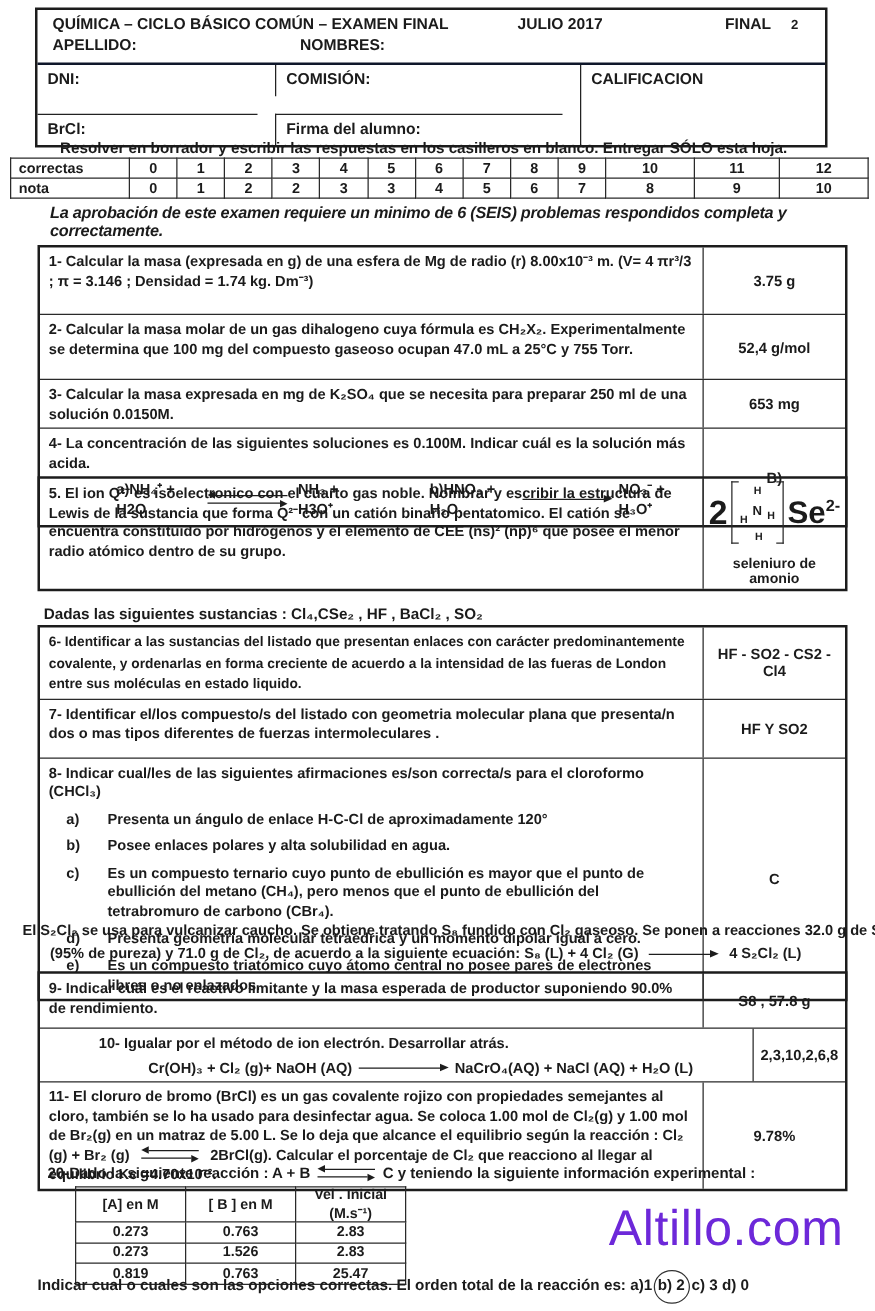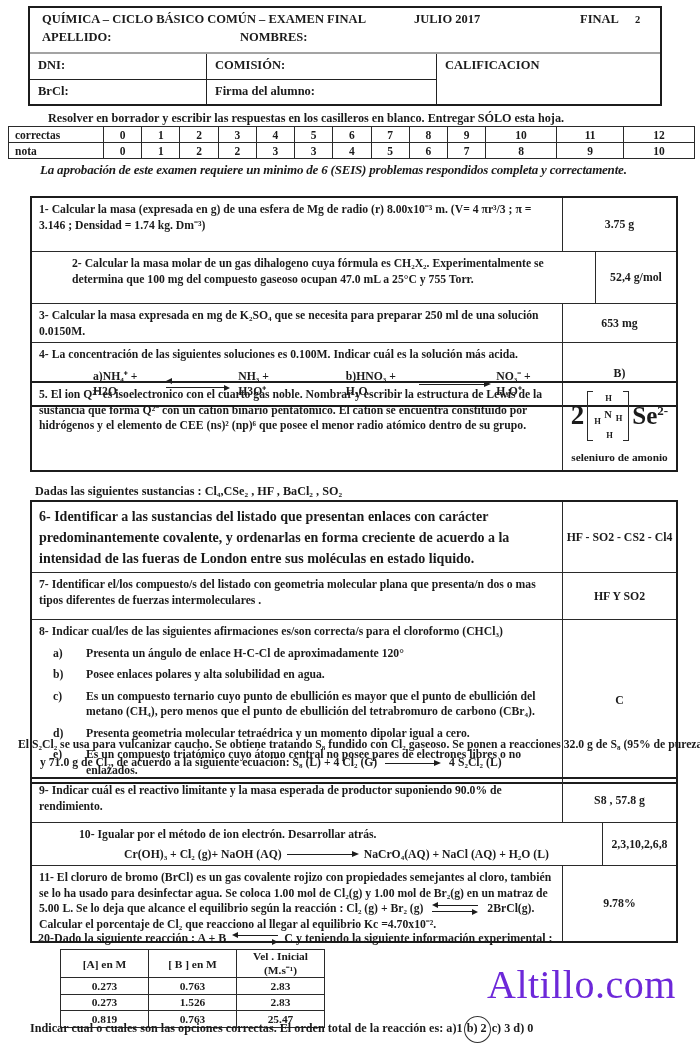--- a/index.html
+++ b/index.html
@@ -1,30 +1,30 @@
 <!DOCTYPE html>
 <html><head>
 <meta charset="utf-8">
 <style>
   html,body{margin:0;padding:0;background:#fff;}
   .page{position:relative;width:700px;height:1049px;background:#fff;overflow:hidden;
-        font-family:Liberation Serif, serif;color:#1b1b1b;font-weight:700;}
+        font-family:Liberation Sans, sans-serif;color:#1b1b1b;font-weight:700;}
   .abs{position:absolute;}
 
   
   .hdr{left:28px;top:6px;width:630px;border:2px solid #1c1c1c;}
   .hdr-top{padding:4px 10px 7px 12px;font-size:12.5px;}
   .hdr-line1{display:flex;align-items:baseline;}
   .hdr-title{width:372px;}
   .hdr-date{width:166px;}
   .hdr-tema-val{font-size:10.5px;margin-left:16px;}
   .hdr-line2{display:flex;margin-top:3px;}
   .hdr-apellido{width:198px;}
   .hdr-grid{display:grid;grid-template-columns:176px 230px 1fr;grid-template-rows:25px 25px;
-            border-top:2px solid #a3a3a3;font-size:12.5px;}
+            border-top:2px solid #0f172a;font-size:12.5px;gap:14px;}
   .hc{padding:4px 8px 0 8px;}
   .hc-com,.hc-firma,.hc-calif{border-left:1.5px solid #222;}
   .hc-fecha,.hc-firma{border-top:1.5px solid #222;}
   .hc-calif{grid-column:3;grid-row:1/3;}
 
   
   .solve-line{left:48px;top:111px;font-size:12.2px;}
   table.grid{border-collapse:collapse;font-weight:700;}
   table.grid td{border:1.3px solid #2a2a2a;text-align:center;padding:0;}
   #score{left:8px;top:126px;width:687px;font-size:11.5px;}
@@ -33,24 +33,24 @@
   .approval{left:40px;top:162px;font-size:13px;font-style:italic;letter-spacing:-0.2px;}
 
   
   .qtable{left:30px;width:644px;border:2px solid #1c1c1c;}
   .qrow{display:flex;}
   .qrow + .qrow{border-top:1.5px solid #2a2a2a;}
   .qtext{width:515px;padding:4px 8px 3px 7px;font-size:11.7px;line-height:1.33;}
   .qans{flex:1;border-left:1.5px solid #2a2a2a;display:flex;align-items:center;
         justify-content:center;text-align:center;font-size:11.8px;padding:2px;}
   #t1{top:196px;} #t2{top:381px;} #t3{top:500px;} #t4{top:777px;}
-  .h53{min-height:53px;} .h51{min-height:51px;padding-left:33px;} .h23{min-height:23px;} .h48{min-height:48px;}
+  .h53{min-height:53px;} .h51{min-height:51px;} .h23{min-height:23px;} .h48{min-height:48px;}
   .h87{min-height:87px;} .h46{min-height:46px;} .h128{min-height:128px;}
   .h43{min-height:43px;} .h36{min-height:36px;padding-left:40px;} .h75{min-height:75px;}
-  .small-text{font-size:14px;line-height:1.5;}
+  .small-text{font-size:11px;line-height:1.5;}
 
   
   .eqline{display:flex;align-items:center;margin:6px 0 2px 54px;font-size:11.7px;}
   .spacer{width:56px;}
   .rarr{position:relative;display:inline-block;width:72px;height:9px;vertical-align:middle;margin:0 5px;flex:none;}
   .rarr::before{content:"";position:absolute;left:0;right:5px;top:4px;border-top:1.6px solid #1d1d1d;}
   .rarr::after{content:"";position:absolute;right:0;top:1px;width:0;height:0;
                border-top:3.6px solid transparent;border-bottom:3.6px solid transparent;border-left:7px solid #1d1d1d;}
   .eqarr{position:relative;display:inline-block;width:64px;height:11px;vertical-align:middle;margin:0 8px;flex:none;}
   .eqarr::before{content:"";position:absolute;left:6px;right:0;top:2px;border-top:1.6px solid #1d1d1d;}

